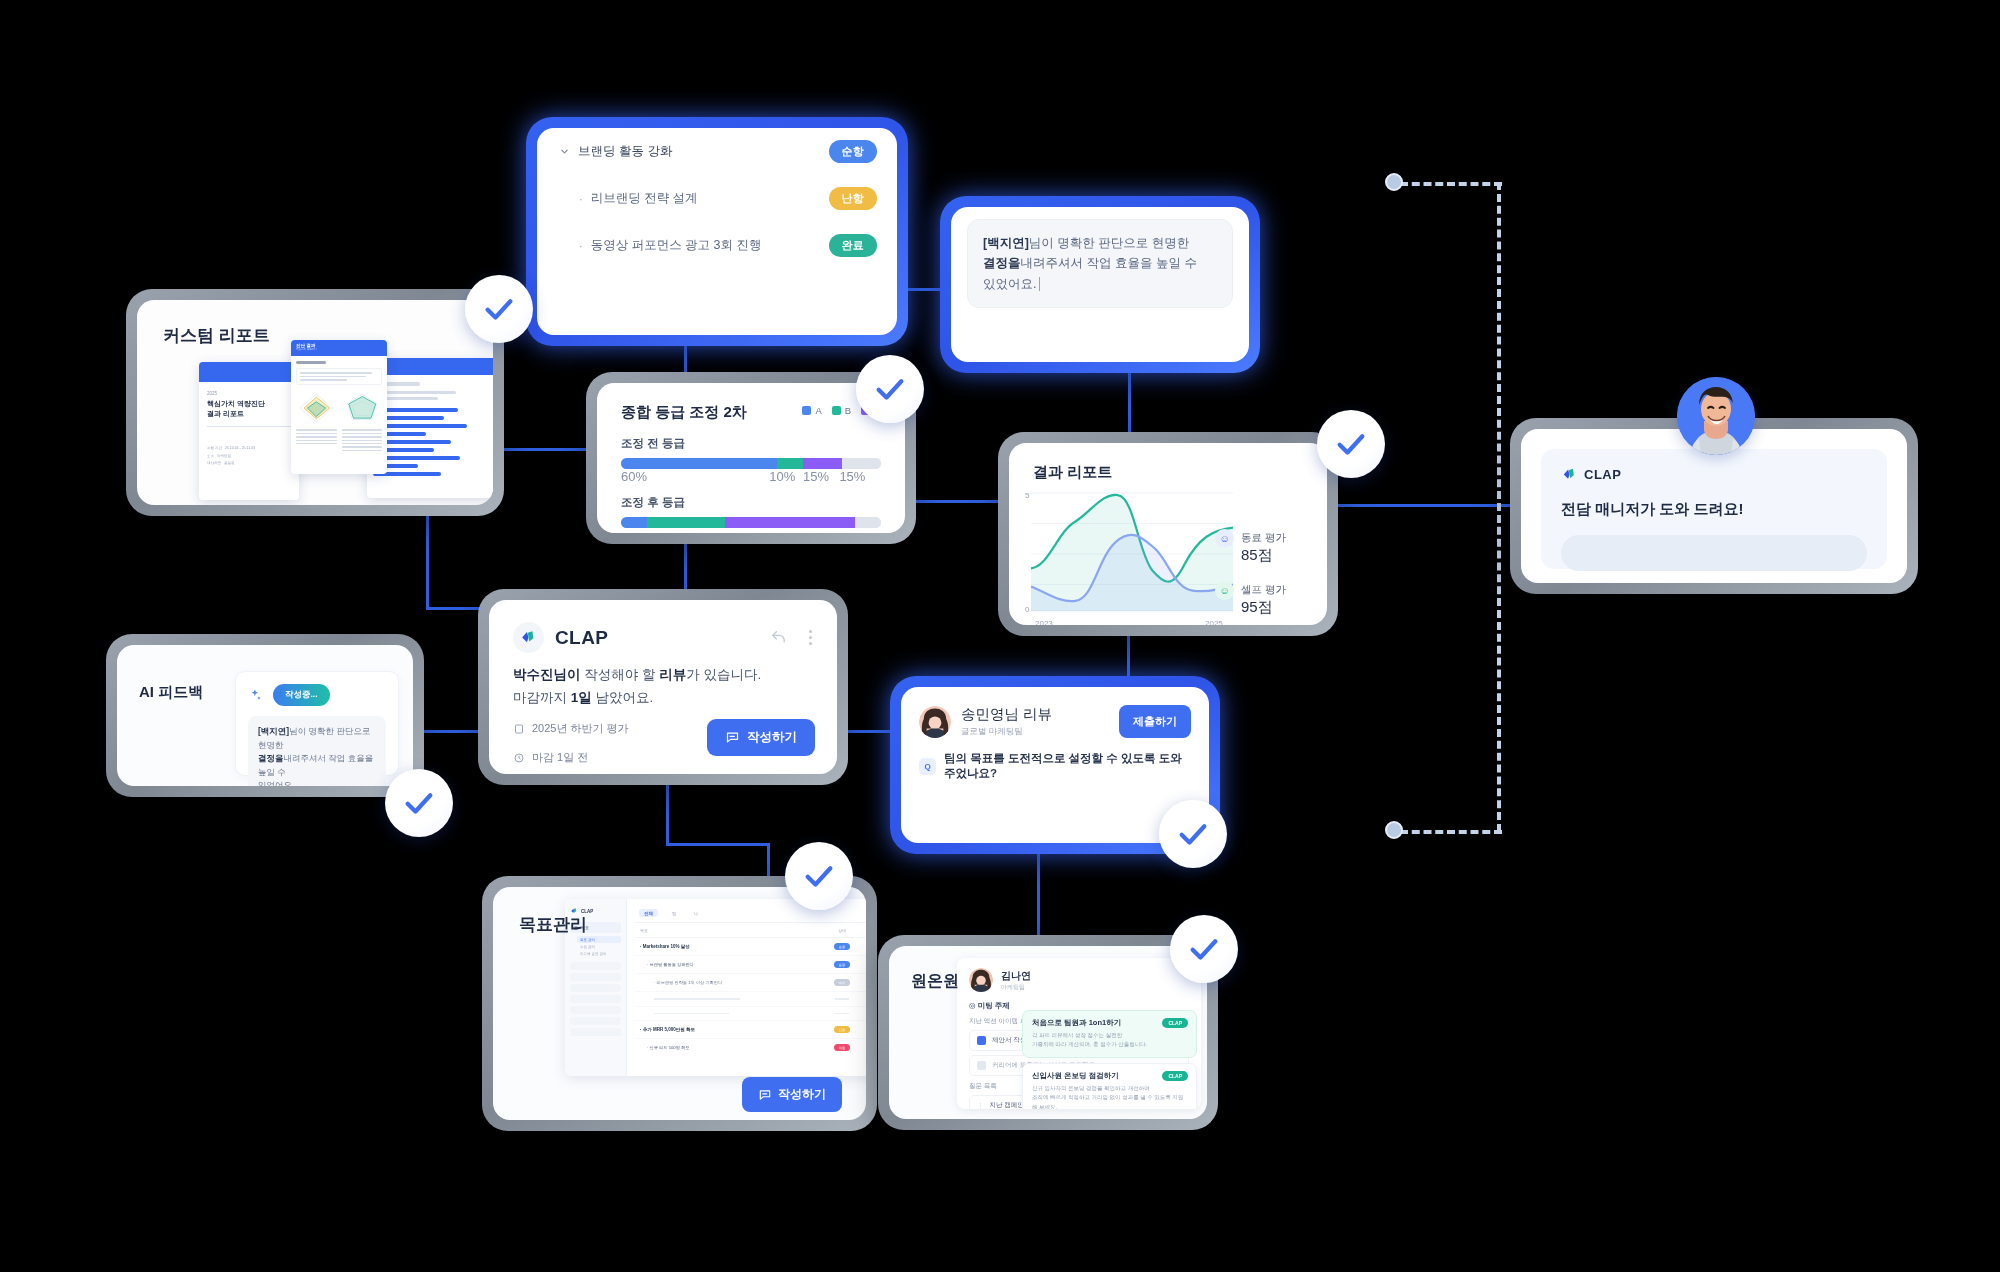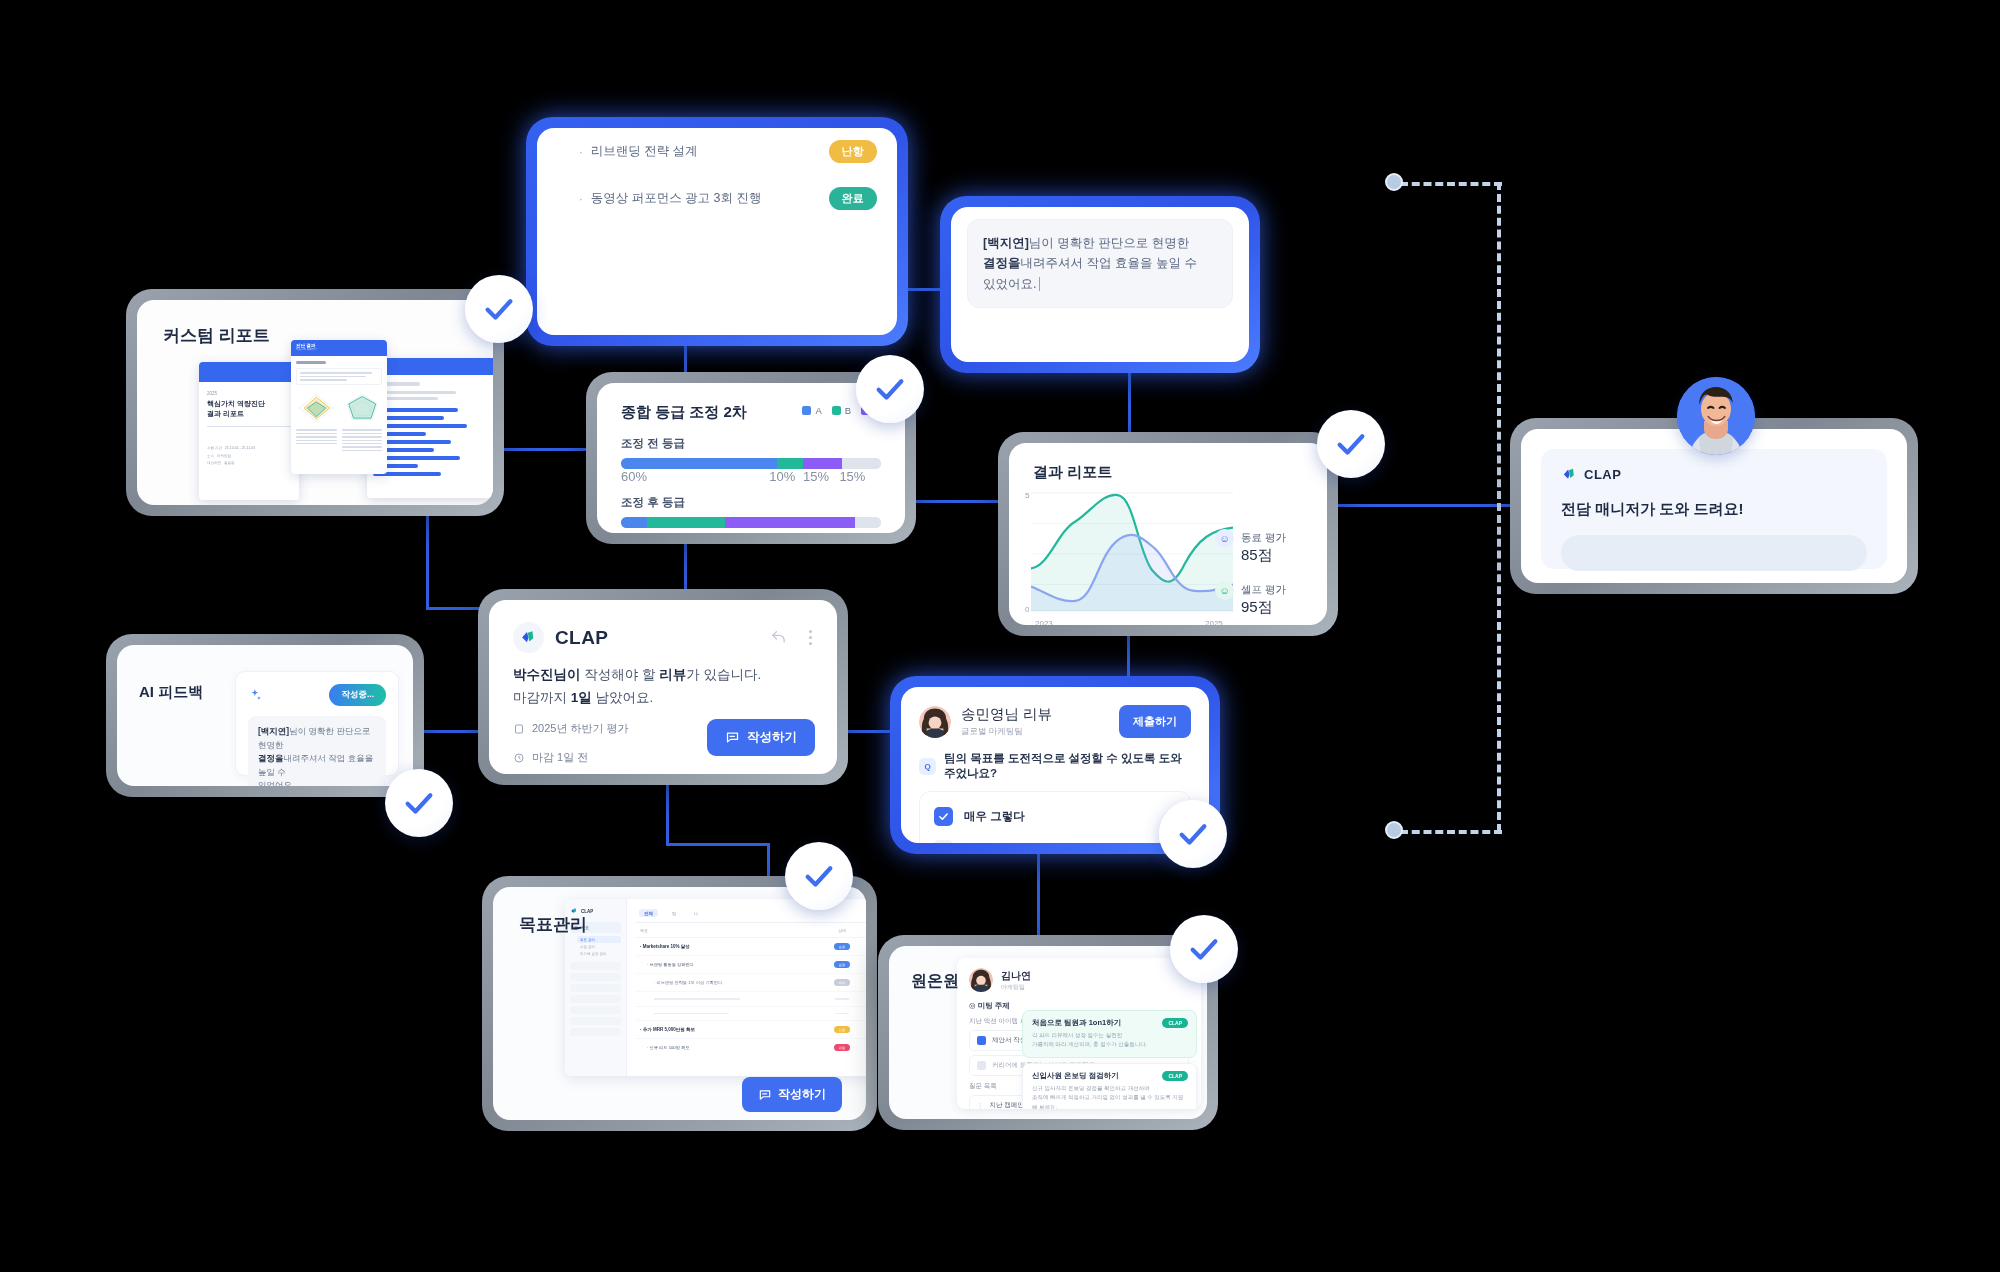--- a/index.html
+++ b/index.html
@@ -134,21 +134,21 @@
   .cl-btn {
     position:absolute; right:22px; bottom:18px; background:#3f6ef0; color:#fff;
     border-radius:9px; padding:10px 18px; font-size:12.5px; font-weight:700;
     display:flex; align-items:center; gap:7px; border:none; cursor:pointer;
   }
 
   
   #feedbackCard { left: 106px; top: 634px; width: 318px; height: 163px; }
   .fb-title { position:absolute; left:22px; top:38px; font-size:15px; font-weight:700; color:#1f2b45; }
   .fb-panel { position:absolute; left:118px; top:26px; right:14px; bottom:10px; background:#fff; border:1px solid #eef1f6; border-radius:10px; padding:12px 12px; box-shadow:0 2px 8px rgba(40,60,110,.05); }
-  .fb-pillrow { display:flex; align-items:center; gap:22px;justify-content:space-between; }
+  .fb-pillrow { display:flex; align-items:center; gap:10px; }
   .fb-pill { background: linear-gradient(90deg,#3a7df0 0%, #1fbfa6 100%); color:#fff; font-size:8.5px; font-weight:700; border-radius:999px; padding:5px 12px; }
   .fb-body { margin-top:10px; background:#f4f6fa; border-radius:8px; padding:9px 10px; font-size:8.5px; line-height:1.6; color:#6a778e; }
   .fb-body b { color:#2b3750; }
 
   
   #reviewCard { left: 890px; top: 676px; width: 330px; height: 178px; }
   .rv-pad { padding: 18px 18px 0 18px; }
   .rv-head { display:flex; align-items:center; gap:10px; }
   .rv-av { width:32px; height:32px; border-radius:50%; overflow:hidden; flex:0 0 auto; }
   .rv-name { font-size:14.5px; font-weight:400; color:#1f2b45; }
@@ -234,20 +234,31 @@
 
   <div class="dotline h" style="left:1400px; top:182px; width:102px;"></div>
   <div class="dotline v" style="left:1497px; top:182px; height:650px;"></div>
   <div class="dotline h" style="left:1400px; top:830px; width:102px;"></div>
   <div class="dot-end" style="left:1385px; top:173px;"></div>
   <div class="dot-end" style="left:1385px; top:821px;"></div>
 
   <div class="frame blue" id="goalCard">
     <div class="screen">
 
+      <div class="goal-row">
+        <span class="lbl">
+          <span>
+            <svg width="11" height="11" viewBox="0 0 24 24" fill="none" stroke="#7b8699" stroke-width="2.4" stroke-linecap="round" stroke-linejoin="round">
+                <polyline points="6 9 12 15 18 9"></polyline>
+              </svg>
+          </span>
+          <span>브랜딩 활동 강화</span>
+        </span>
+        <span class="badge" style="background:#4a86ee;">순항</span>
+      </div>
 
       <div class="goal-row sub">
         <span class="lbl">
           <span style="color:#9aa4b6;font-size:11px;">·</span>
           <span>리브랜딩 전략 설계</span>
         </span>
         <span class="badge" style="background:#f0bc44;">난항</span>
       </div>
 
       <div class="goal-row sub">
@@ -562,39 +573,20 @@
             <div class="rv-team">글로벌 마케팅팀</div>
           </span>
           <button class="rv-submit">제출하기</button>
         </div>
 
         <div class="rv-q">
           <span class="rv-qbadge">Q</span>
           <span>팀의 목표를 도전적으로 설정할 수 있도록 도와주었나요?</span>
         </div>
 
-        <div class="rv-opts">
-          <div class="rv-opt">
-            <span class="rv-box on">
-              <svg width="11" height="11" viewBox="0 0 24 24" fill="none" stroke="#fff" stroke-width="3.4" stroke-linecap="round" stroke-linejoin="round">
-                  <polyline points="4 12.5 9.5 18 20 6.5"></polyline>
-                </svg>
-            </span>
-            <span style="font-weight:700;color:#27344c;">매우 그렇다</span>
-            <span class="rv-info">ⓘ</span>
-          </div>
-          <div class="rv-opt">
-            <span class="rv-box">
-              
-            </span>
-            <span style="color:#9aa4b6;">그렇다</span>
-            <span class="rv-info">ⓘ</span>
-          </div>
-
-        </div>
       </div>
     </div>
   </div>
   <div class="check" style="left:1159px; top:800px;">
     <svg viewBox="0 0 24 24" fill="none" stroke="#3f6ef0" stroke-width="3" stroke-linecap="round" stroke-linejoin="round">
         <polyline points="4 12.5 9.5 18 20 6.5"></polyline>
       </svg>
   </div>
 
   <div class="frame grey" id="goalMgrCard">

